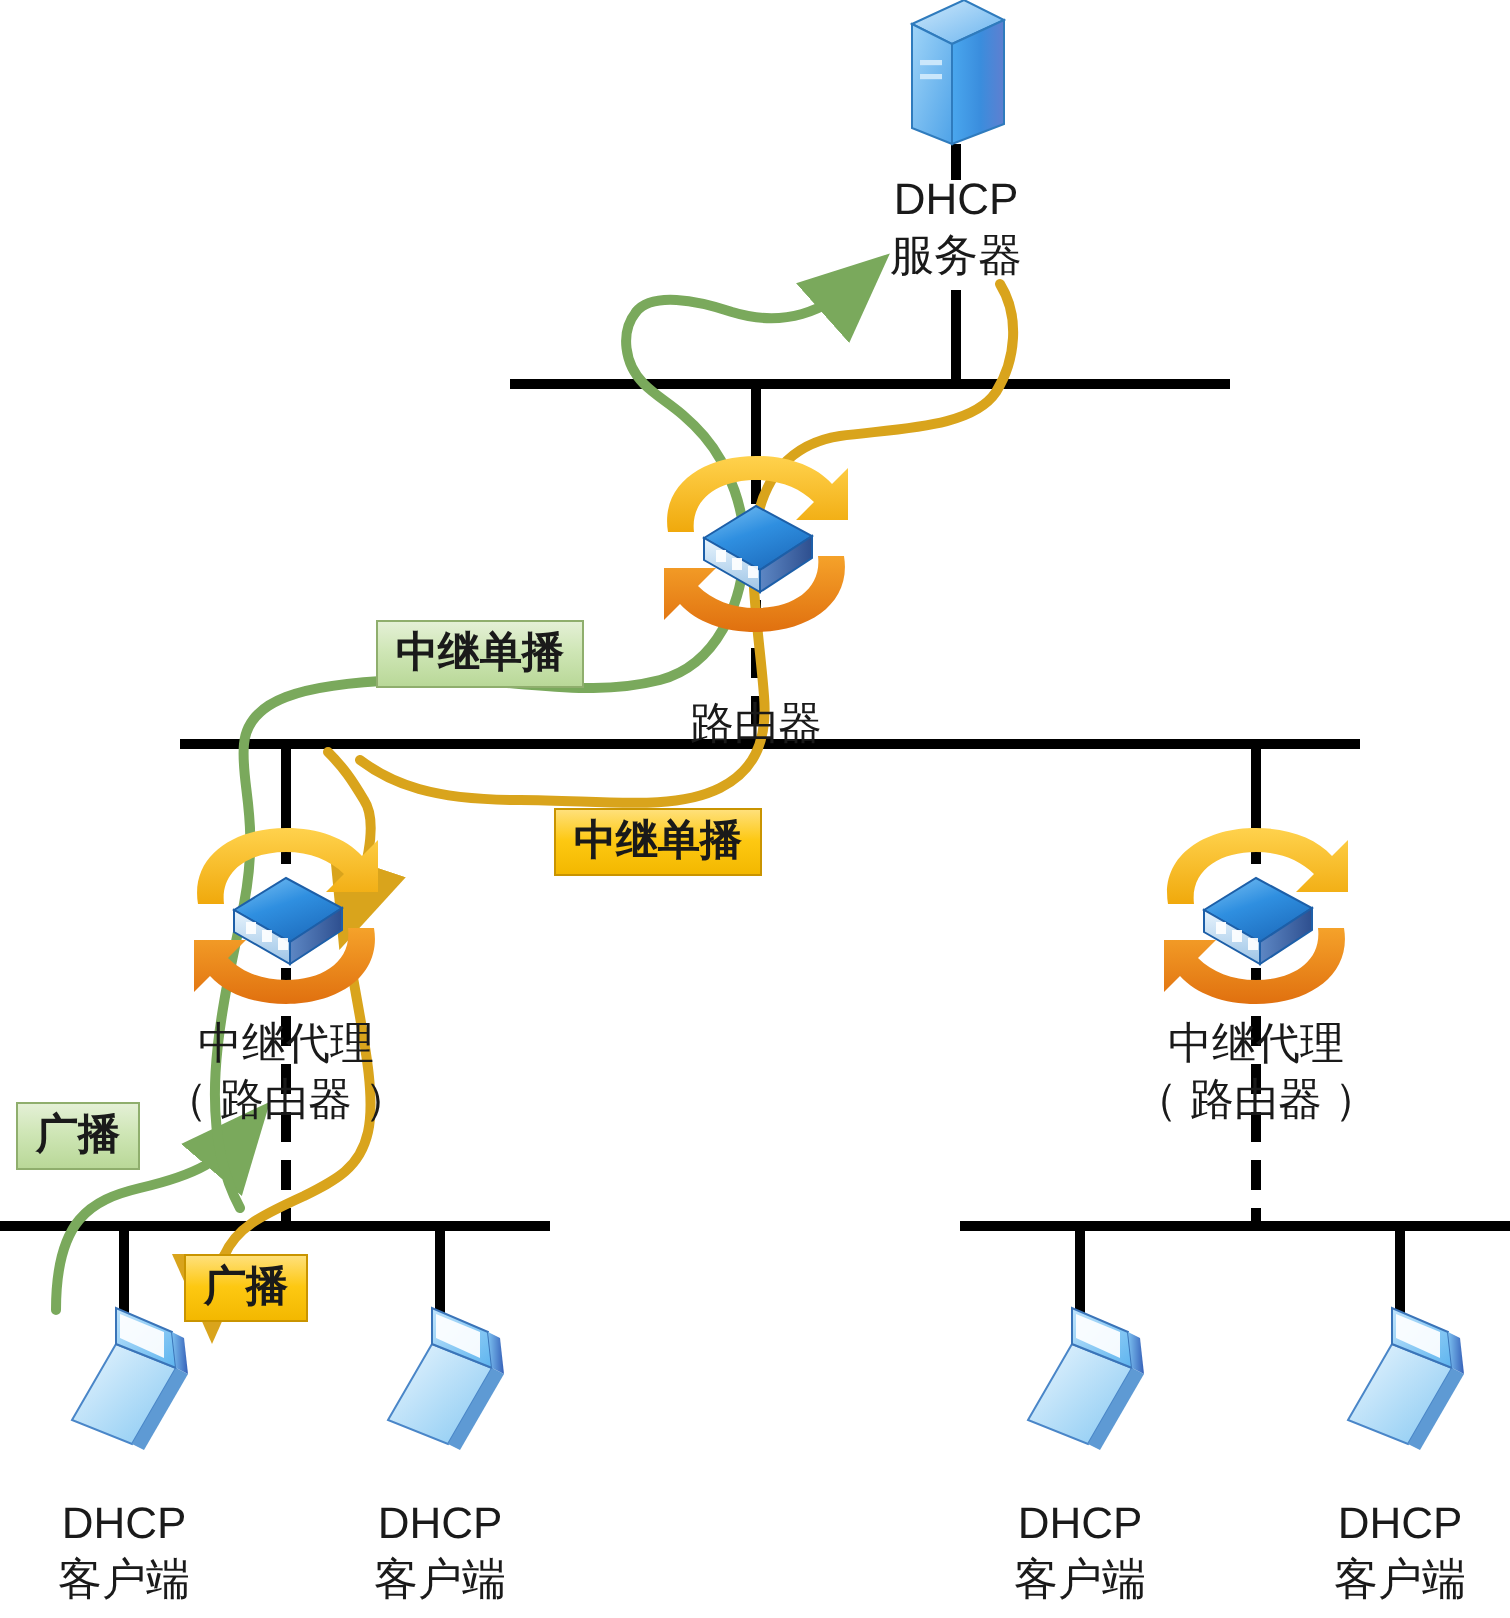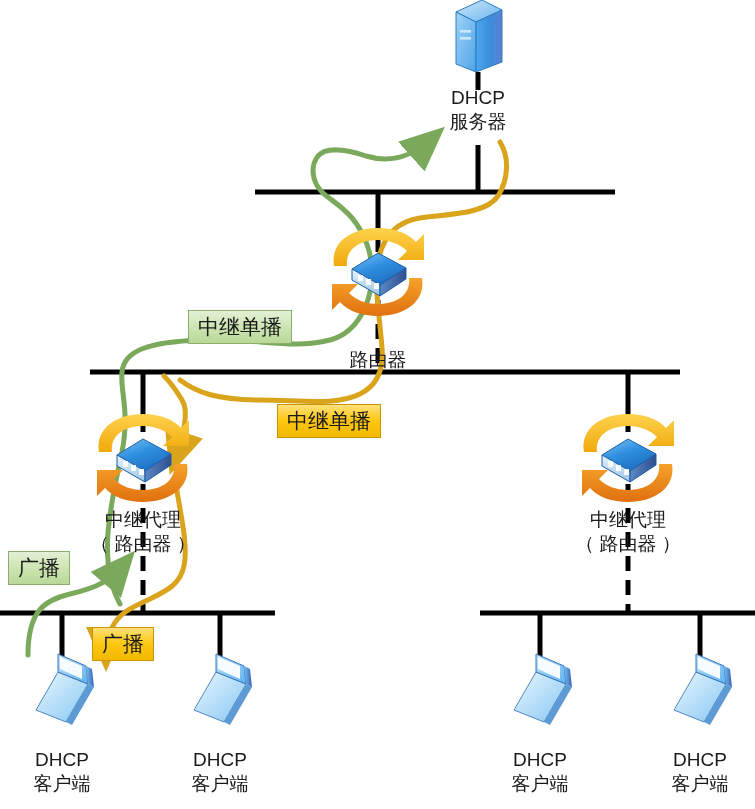--- a/index.html
+++ b/index.html
@@ -10,26 +10,26 @@
     overflow:hidden;
     position:relative;
   }
   #diagram{position:absolute;left:0;top:0;width:755px;height:809px;}
   .lbl{
     position:absolute;
     text-align:center;
     color:#1a1a1a;
     line-height:1.28;
     white-space:pre;
-    font-size:19px;
+    font-size:22px;
   }
   .tag{
     position:absolute;
     font-size:21px;
-    font-weight:400;
+    font-weight:700;
     color:#1a1a1a;
     padding:4px 9px 5px 9px;
     border:1px solid #9a9a6a;
     box-sizing:border-box;
     white-space:nowrap;
     line-height:1.1;
   }
   .tag.green{
     background:linear-gradient(180deg,#e4f0d6 0%,#cfe6b6 45%,#b9d898 100%);
     border-color:#8fae6d;

